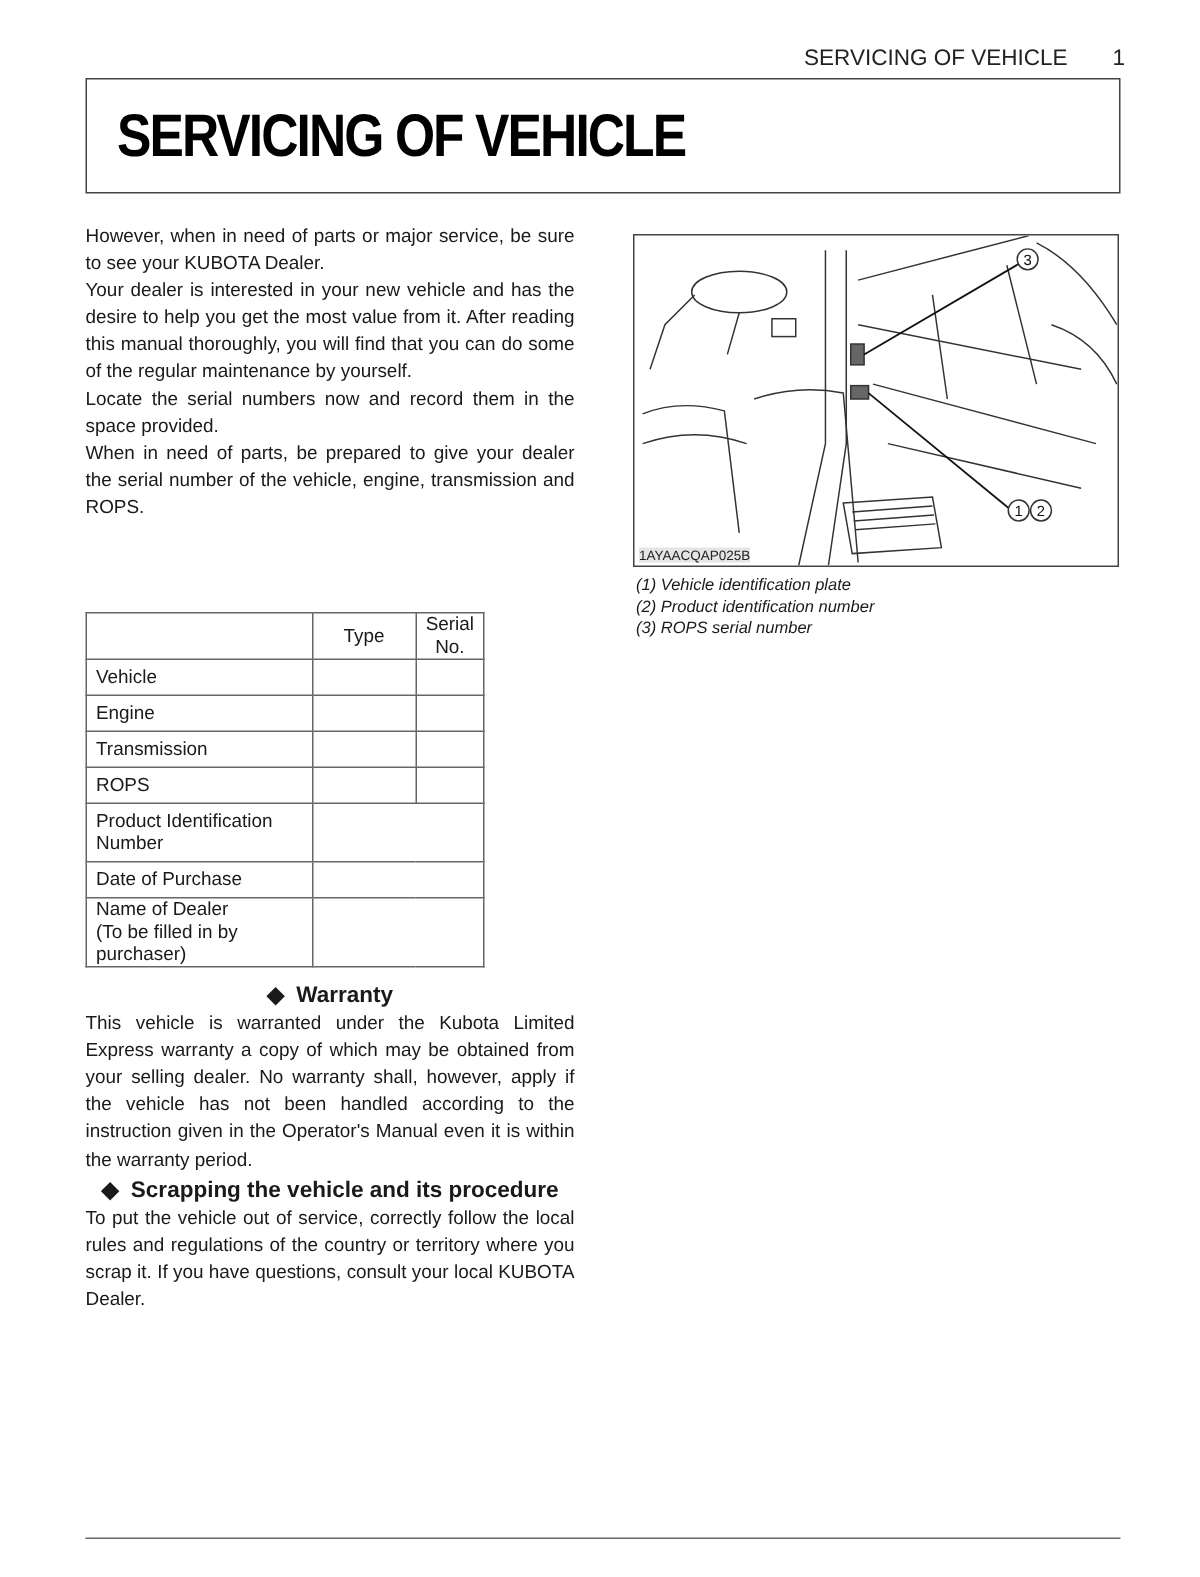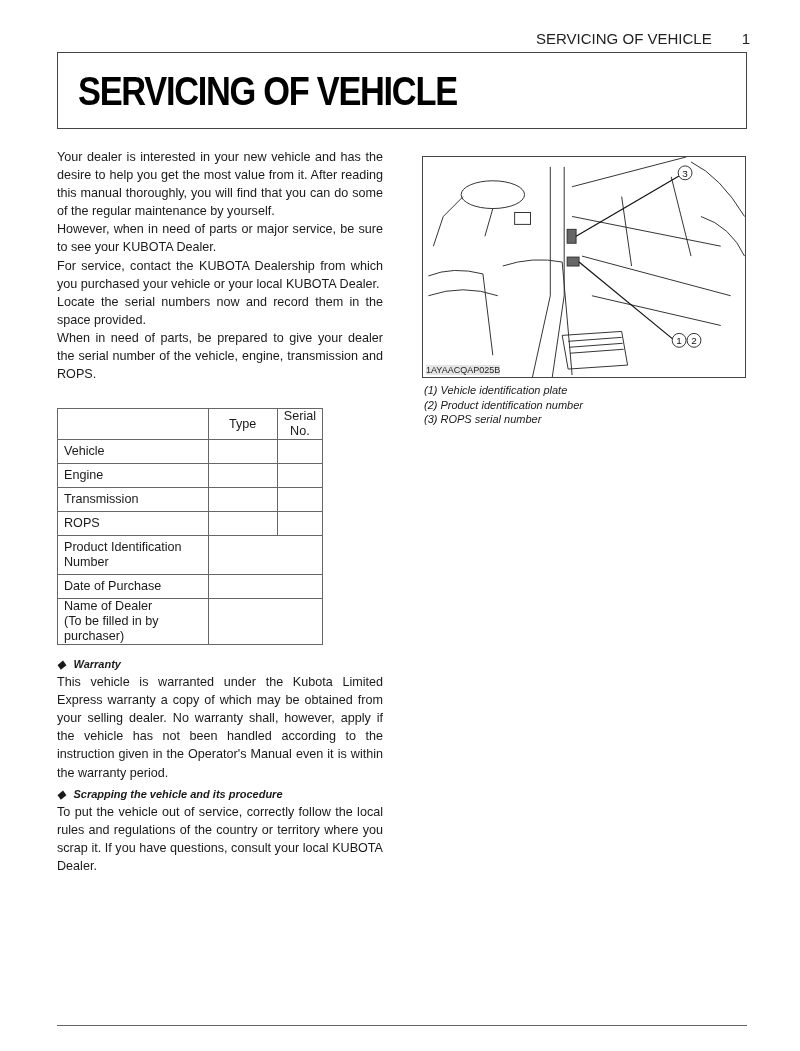--- a/index.html
+++ b/index.html
@@ -12,21 +12,21 @@
                   font-weight: bold; letter-spacing: -1.5px; transform: scaleX(0.86); transform-origin: left center; color: #000; }
   .col-left { position: absolute; left: 57px; top: 148px; width: 326px; font-size: 12.6px; line-height: 18.1px; text-align: justify; }
   .col-left p { margin: 0; }
   table.serial { position: absolute; left: 57px; top: 408px; width: 266px; border-collapse: collapse; font-size: 12.6px; }
   table.serial td { border: 1px solid #666; height: 23px; padding: 0 6px; vertical-align: middle; line-height: 15px; }
   table.serial td.hdr { text-align: center; }
   table.serial td.c1 { width: 157px; }
   table.serial td.c2 { width: 65px; }
   table.serial tr.tall td { height: 38px; }
   .section { position: absolute; left: 57px; width: 326px; font-size: 12.6px; line-height: 18.1px; text-align: justify; }
-  .section h3 { margin: 0; font-size: 11px; font-weight: bold; text-align: left; font-style: italic; }
+  .section h3 { margin: 0; font-size: 15px; font-weight: bold; text-align: center; }
   .section .diamond { display: inline-block; margin-right: 8px; }
   .section p { margin: 0; }
   .figure { position: absolute; left: 422px; top: 156px; width: 324px; height: 222px; border: 1px solid #444; box-sizing: border-box; overflow: hidden; background: #fff; }
   .figure svg { width: 100%; height: 100%; display: block; }
   .fig-code { position: absolute; left: 3px; bottom: 2px; font-size: 9px; color: #222; background: #e5e5e5; }
   .captions { position: absolute; left: 424px; top: 383px; font-size: 11px; font-style: italic; line-height: 14.5px; }
   .footer-rule { position: absolute; left: 57px; top: 1025px; width: 690px; height: 0; border-top: 1.5px solid #666; }
 </style>
 </head>
 <body>
@@ -34,23 +34,22 @@
 <div class="running-head">
   <span>SERVICING OF VEHICLE</span>
   <span>1</span>
 </div>
 
 <div class="title-box">
   <h1>SERVICING OF VEHICLE</h1>
 </div>
 
 <div class="col-left">
+  <p>However, when in need of parts or major service, be sure to see your KUBOTA Dealer.</p>
   <p>Your dealer is interested in your new vehicle and has the desire to help you get the most value from it. After reading this manual thoroughly, you will find that you can do some of the regular maintenance by yourself.</p>
-  <p>However, when in need of parts or major service, be sure to see your KUBOTA Dealer.</p>
-  <p>For service, contact the KUBOTA Dealership from which you purchased your vehicle or your local KUBOTA Dealer.</p>
   <p>Locate the serial numbers now and record them in the space provided.</p>
   <p>When in need of parts, be prepared to give your dealer the serial number of the vehicle, engine, transmission and ROPS.</p>
 </div>
 
 <table class="serial">
   <tbody>
       <tr>
     <td class="c1"></td>
     <td class="c2 hdr">Type</td>
     <td class="hdr">Serial No.</td>

